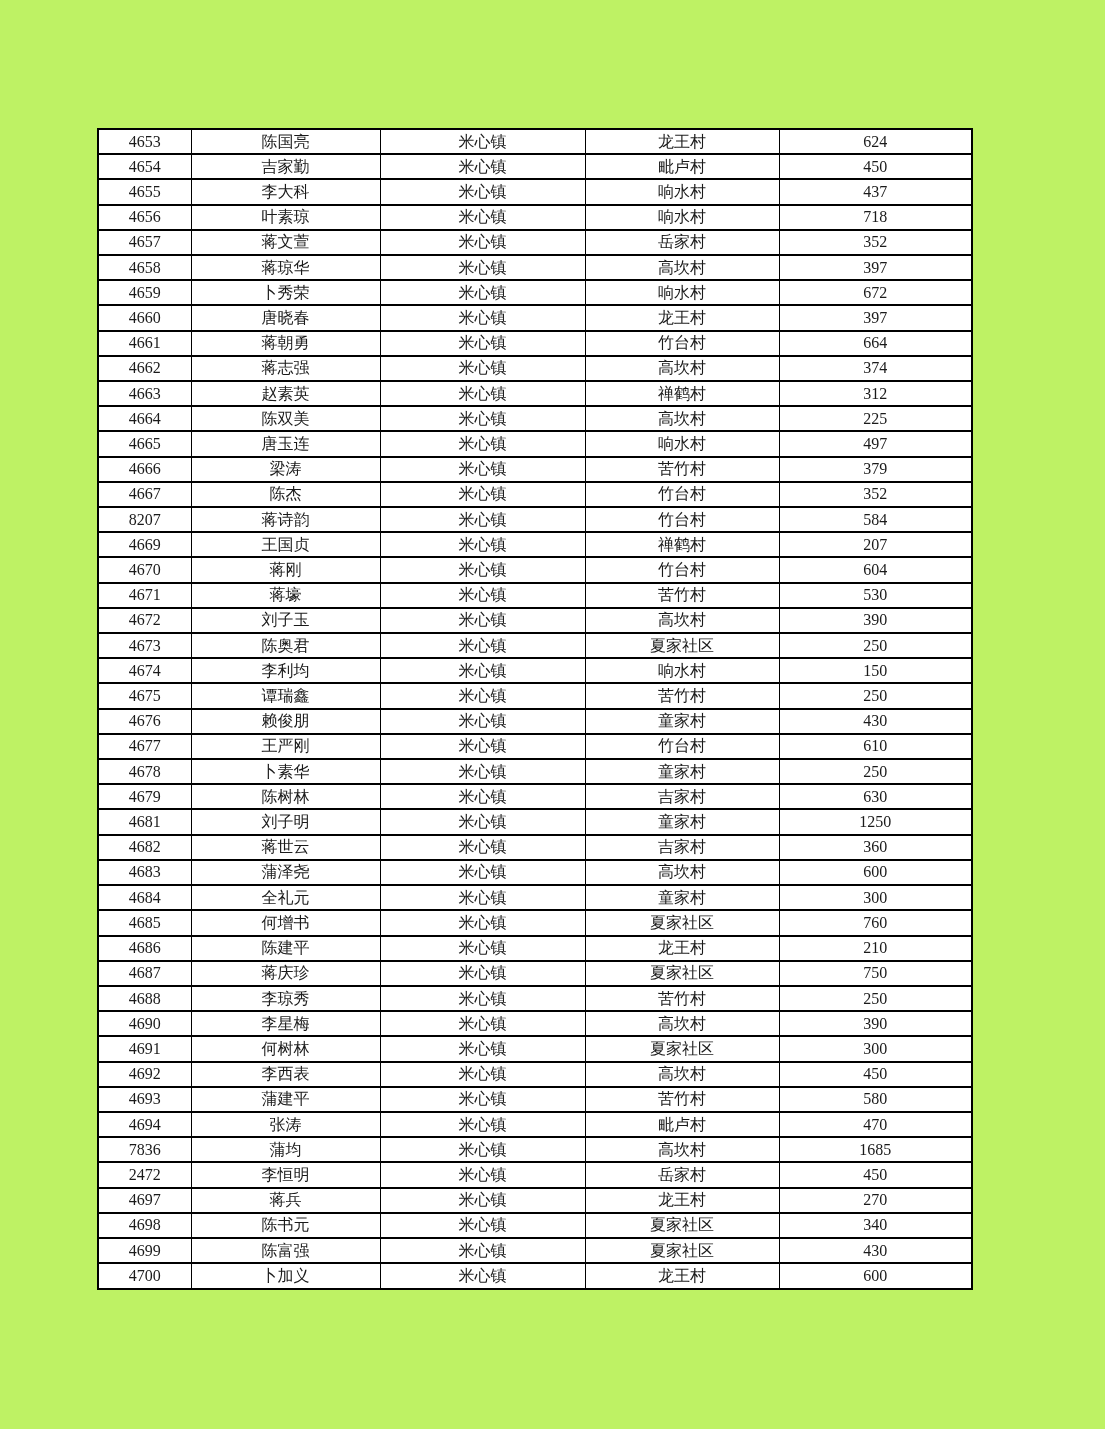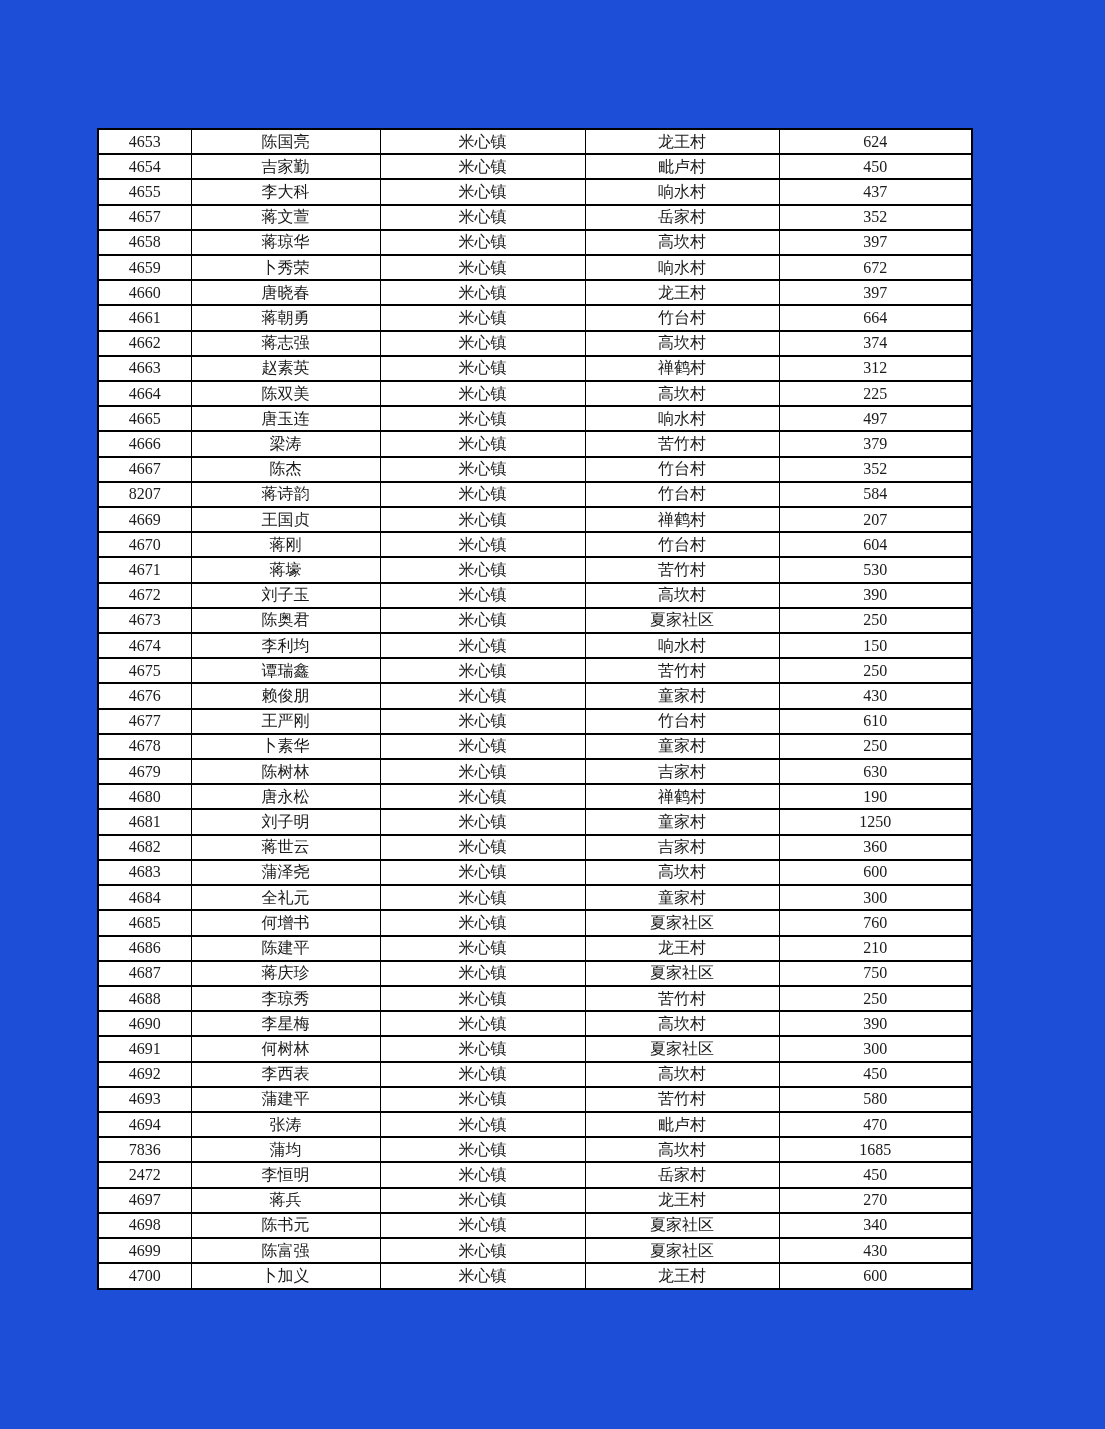--- a/index.html
+++ b/index.html
@@ -4,21 +4,21 @@
 <style>
   html, body {
     margin: 0;
     padding: 0;
     background: #ffffff;
   }
   .page {
     position: relative;
     width: 1105px;
     height: 1429px;
-    background: #1d4ed8;
+    background: #bef264;
     font-family: "Liberation Serif", "DejaVu Serif", serif;
     color: #1a1a1a;
     overflow: hidden;
   }
   table.roster {
     position: absolute;
     left: 97px;
     top: 128px;
     width: 874px;
     height: 1162px;
@@ -78,20 +78,27 @@
   </tr>
 
   <tr>
     <td>4655</td>
     <td>李大科</td>
     <td>米心镇</td>
     <td>响水村</td>
     <td>437</td>
   </tr>
 
+  <tr>
+    <td>4656</td>
+    <td>叶素琼</td>
+    <td>米心镇</td>
+    <td>响水村</td>
+    <td>718</td>
+  </tr>
 
   <tr>
     <td>4657</td>
     <td>蒋文萱</td>
     <td>米心镇</td>
     <td>岳家村</td>
     <td>352</td>
   </tr>
 
   <tr>
@@ -263,27 +270,20 @@
   </tr>
 
   <tr>
     <td>4679</td>
     <td>陈树林</td>
     <td>米心镇</td>
     <td>吉家村</td>
     <td>630</td>
   </tr>
 
-  <tr>
-    <td>4680</td>
-    <td>唐永松</td>
-    <td>米心镇</td>
-    <td>禅鹤村</td>
-    <td>190</td>
-  </tr>
 
   <tr>
     <td>4681</td>
     <td>刘子明</td>
     <td>米心镇</td>
     <td>童家村</td>
     <td>1250</td>
   </tr>
 
   <tr>

